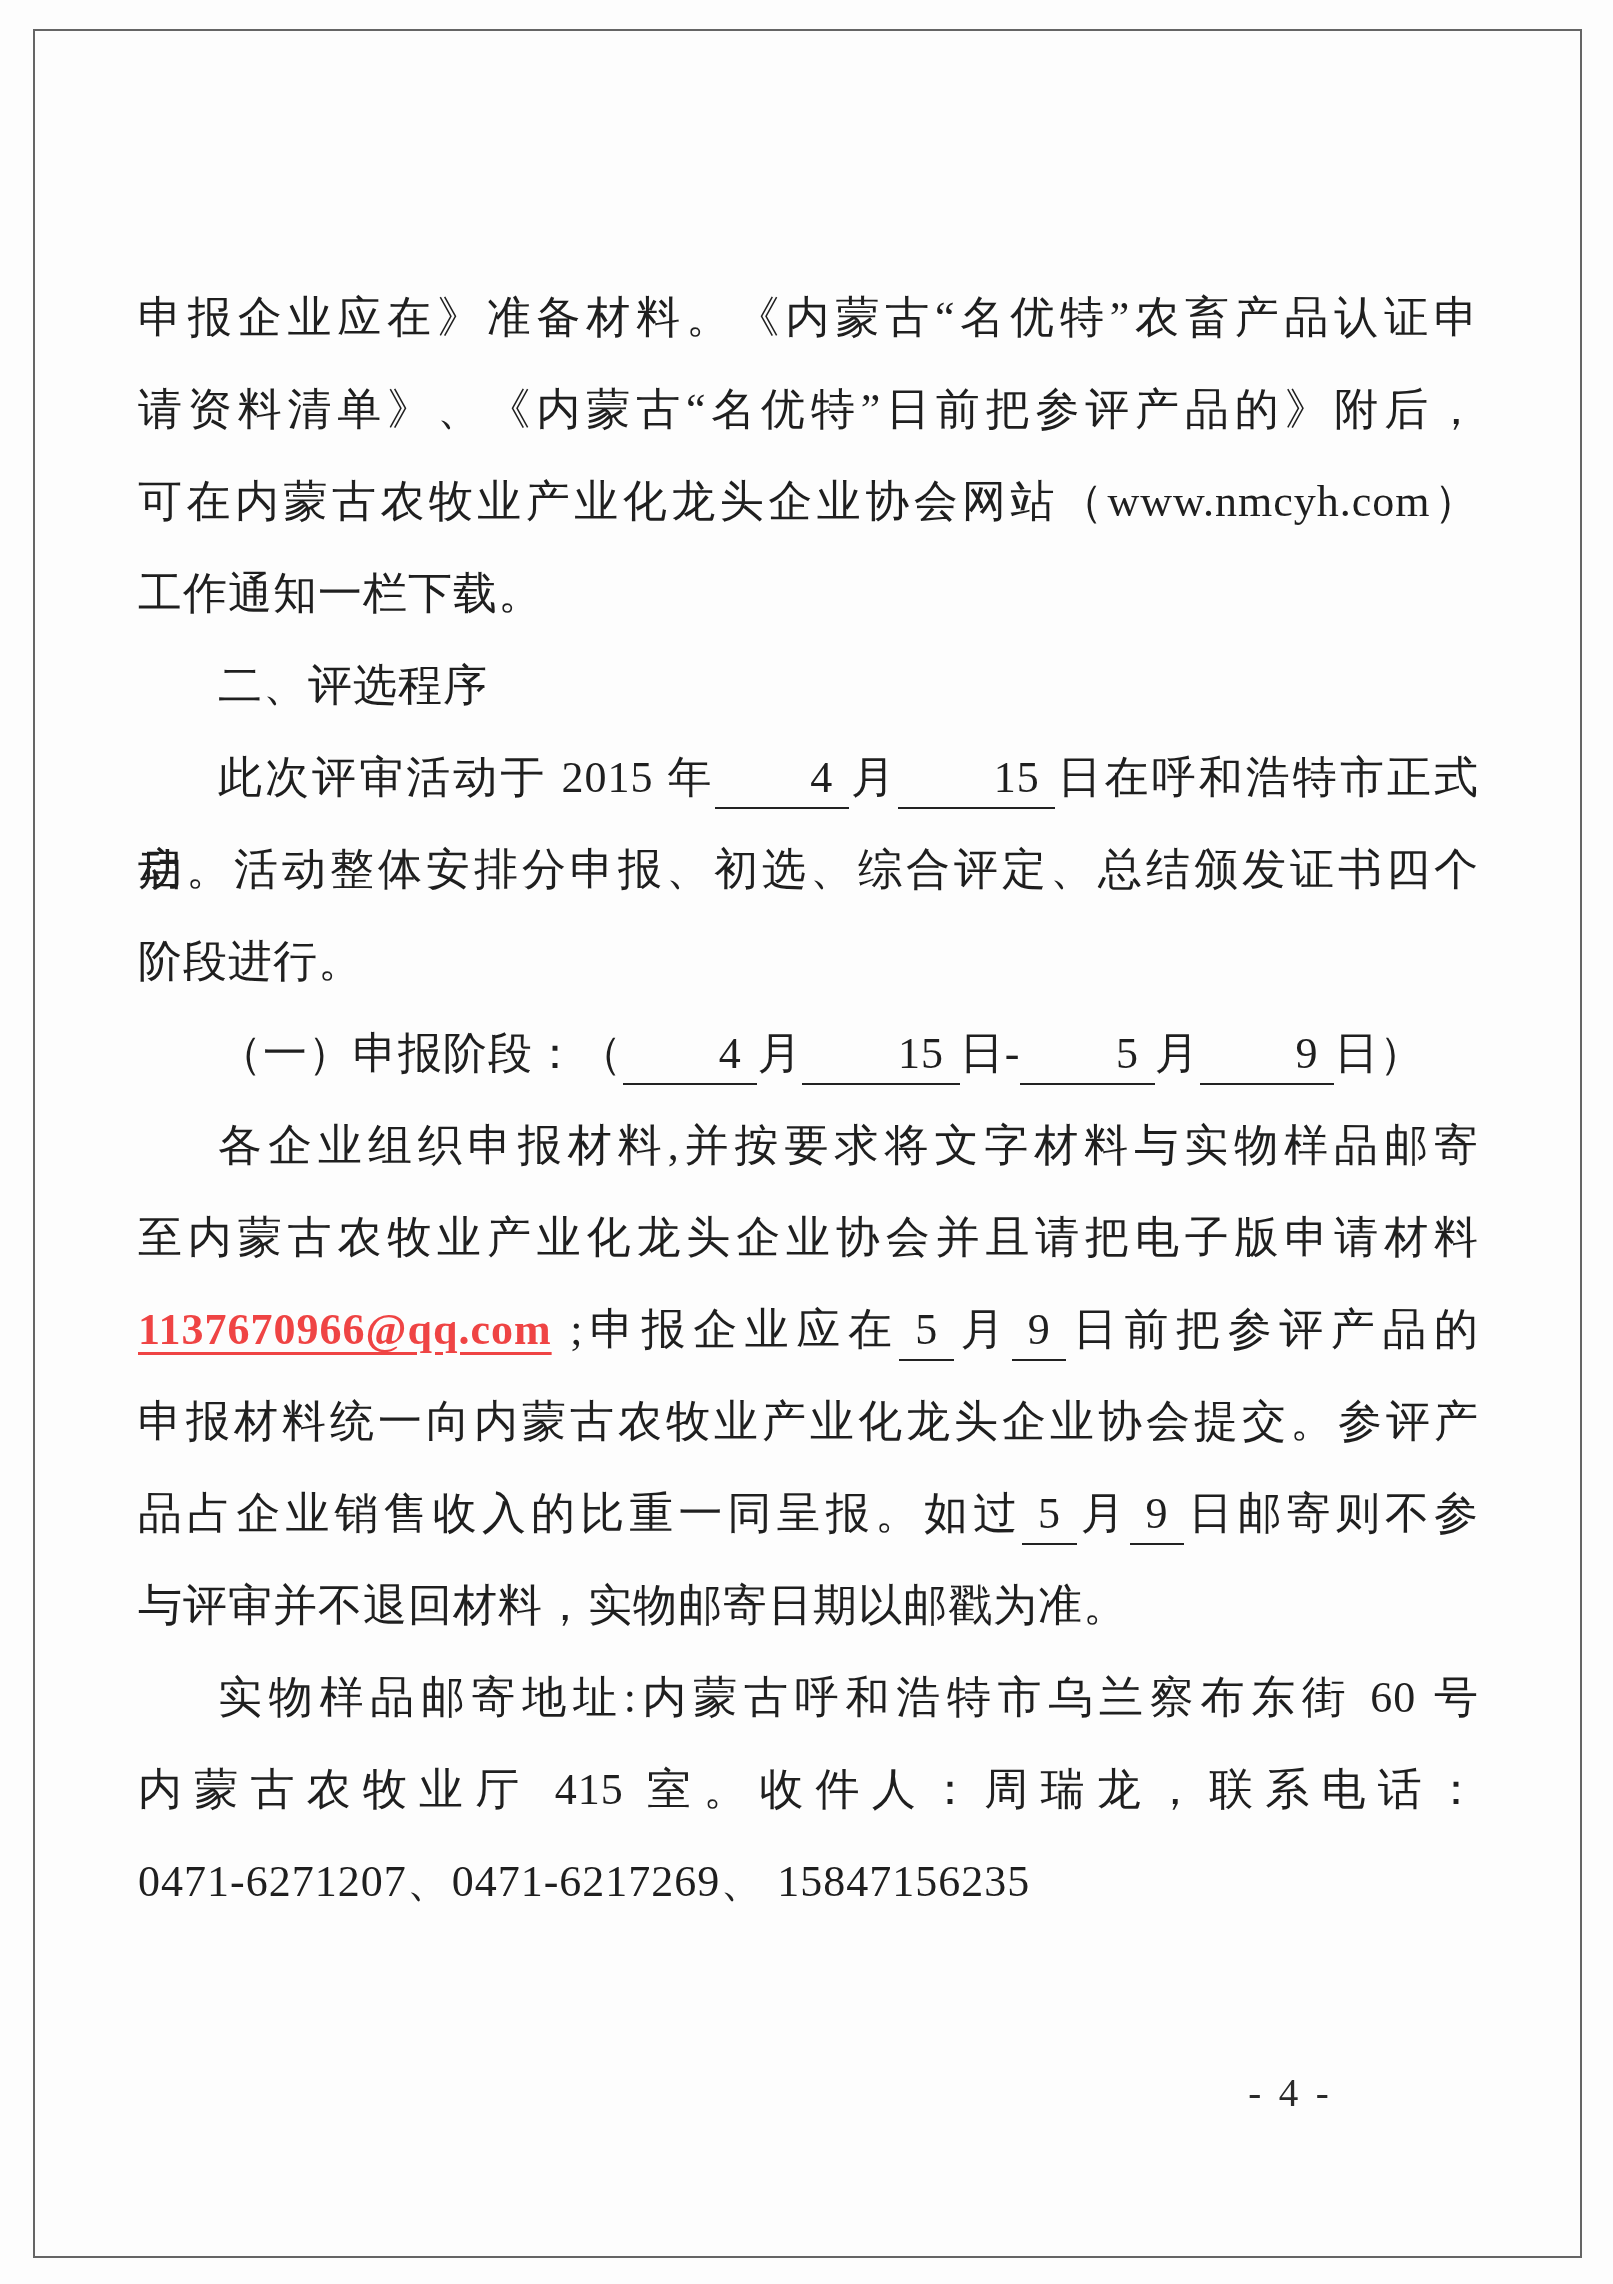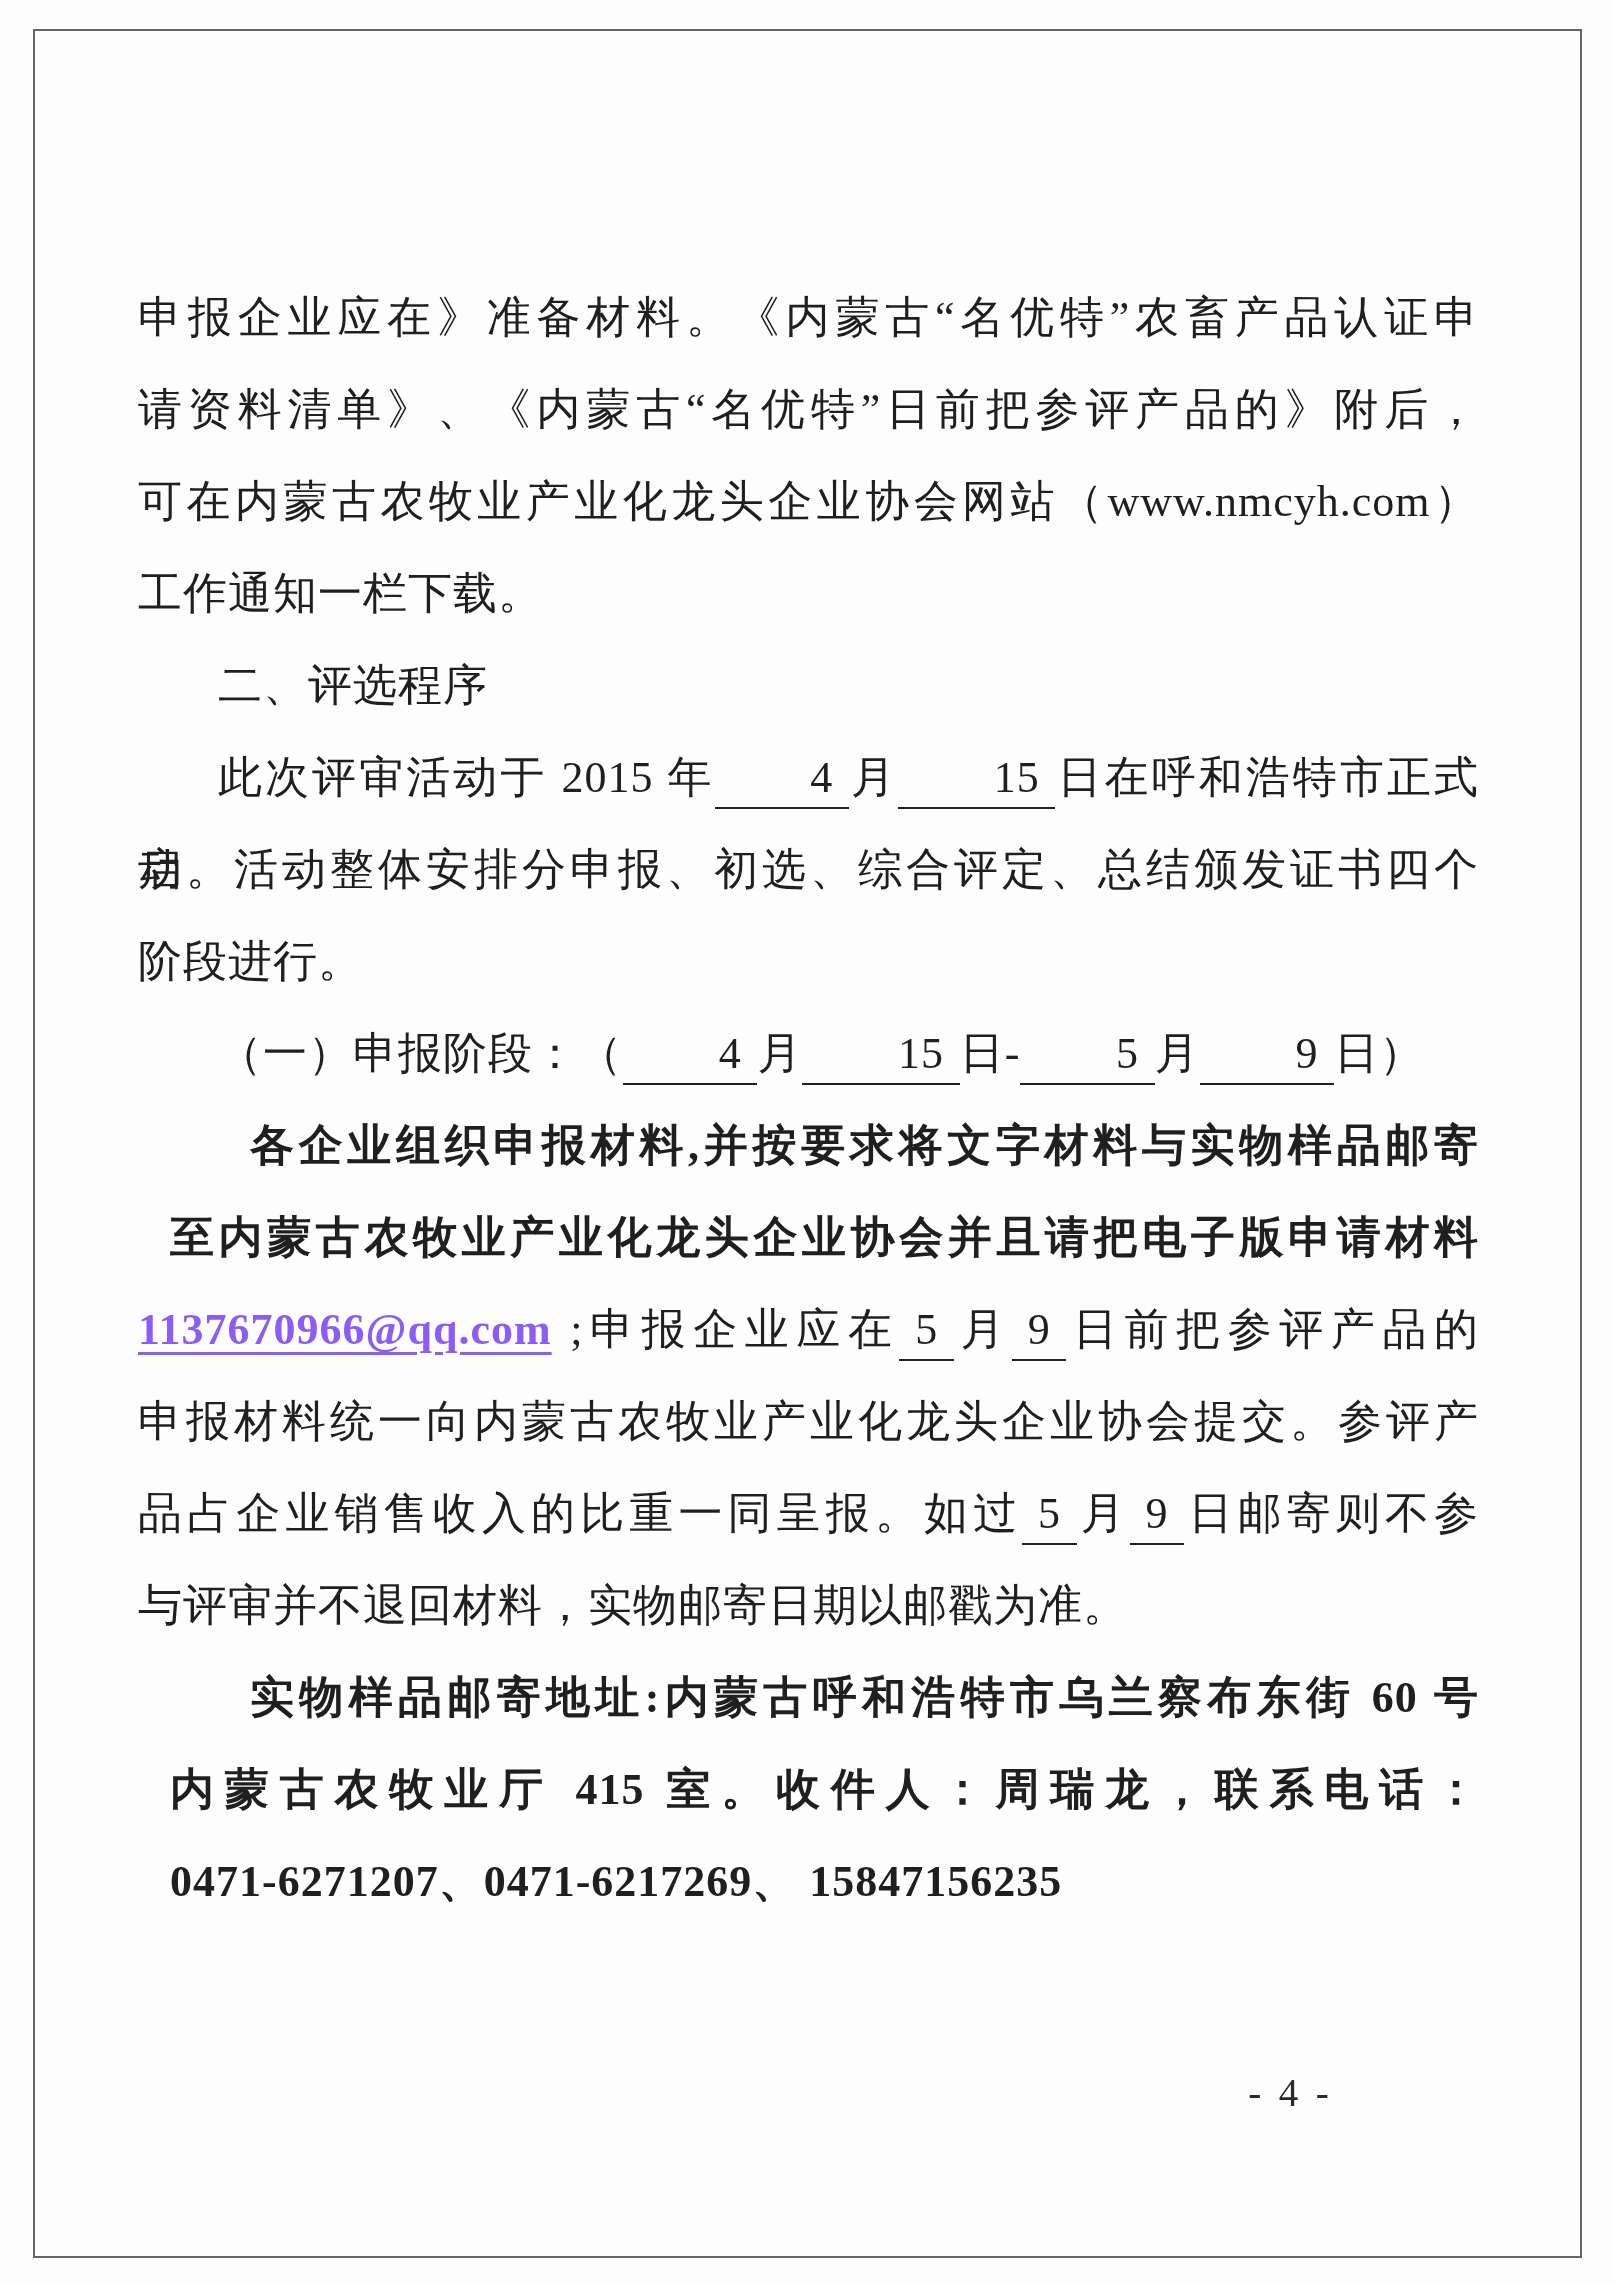--- a/index.html
+++ b/index.html
@@ -37,32 +37,32 @@
     text-align: left;
     letter-spacing: 1px;
   }
   .line.full {
     white-space: normal;
     text-align: justify;
     text-align-last: justify;
     text-justify: inter-character;
   }
   .indent { text-indent: 80px; }
-  .bold { font-weight: bold; margin-left: 32px; }
+  .bold { font-weight: normal; }
 
   
   .bl {
     display: inline-block;
     border-bottom: 2.9px solid #222;
     padding: 0 15.7px;
     line-height: 59px;
   }
 
   .email {
-    color: #8b5cf6;
+    color: #ef4444;
     font-weight: bold;
     text-decoration: underline;
     text-decoration-thickness: 2.9px;
     text-underline-offset: 7.8px;
     cursor: pointer;
   }
 
   .page-number {
     position: absolute;
     top: 2070px;

